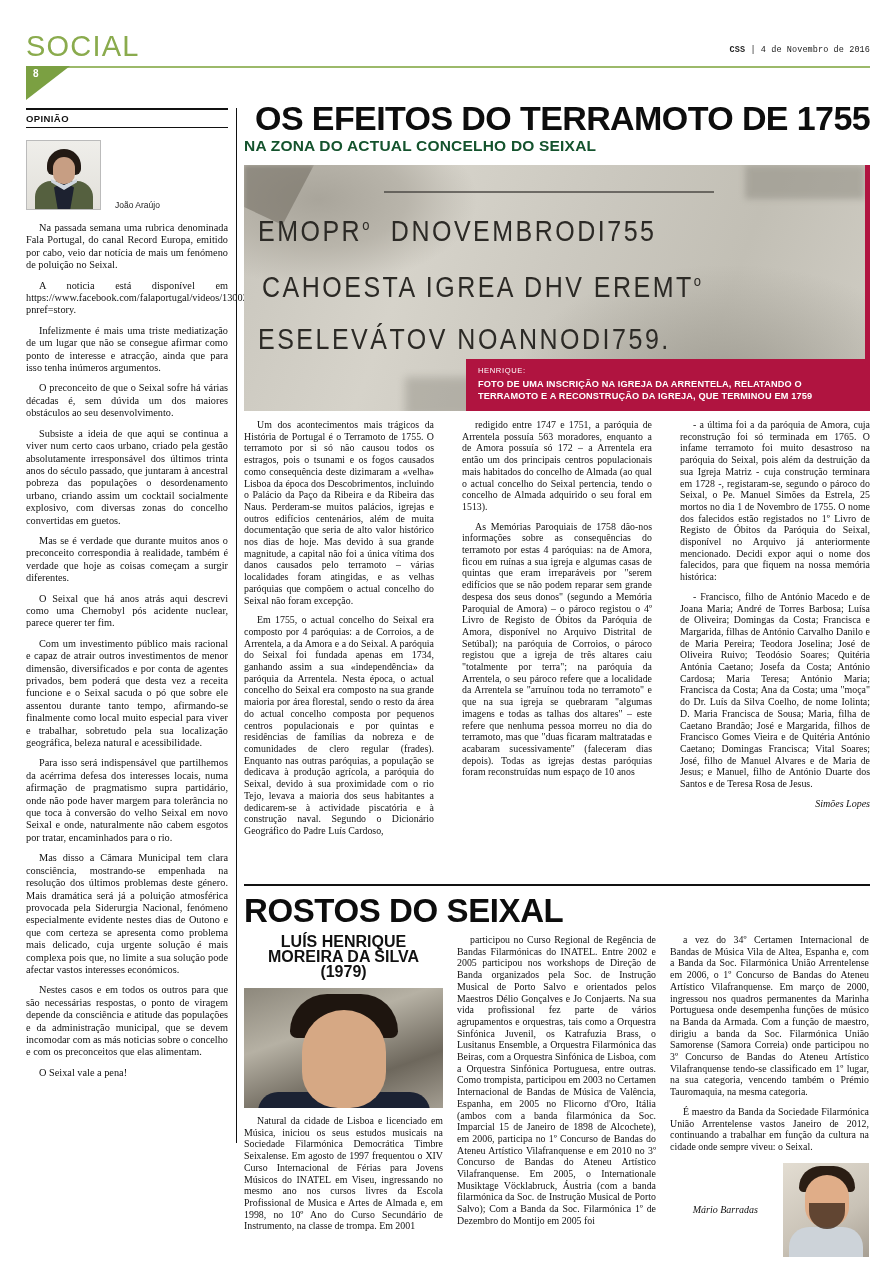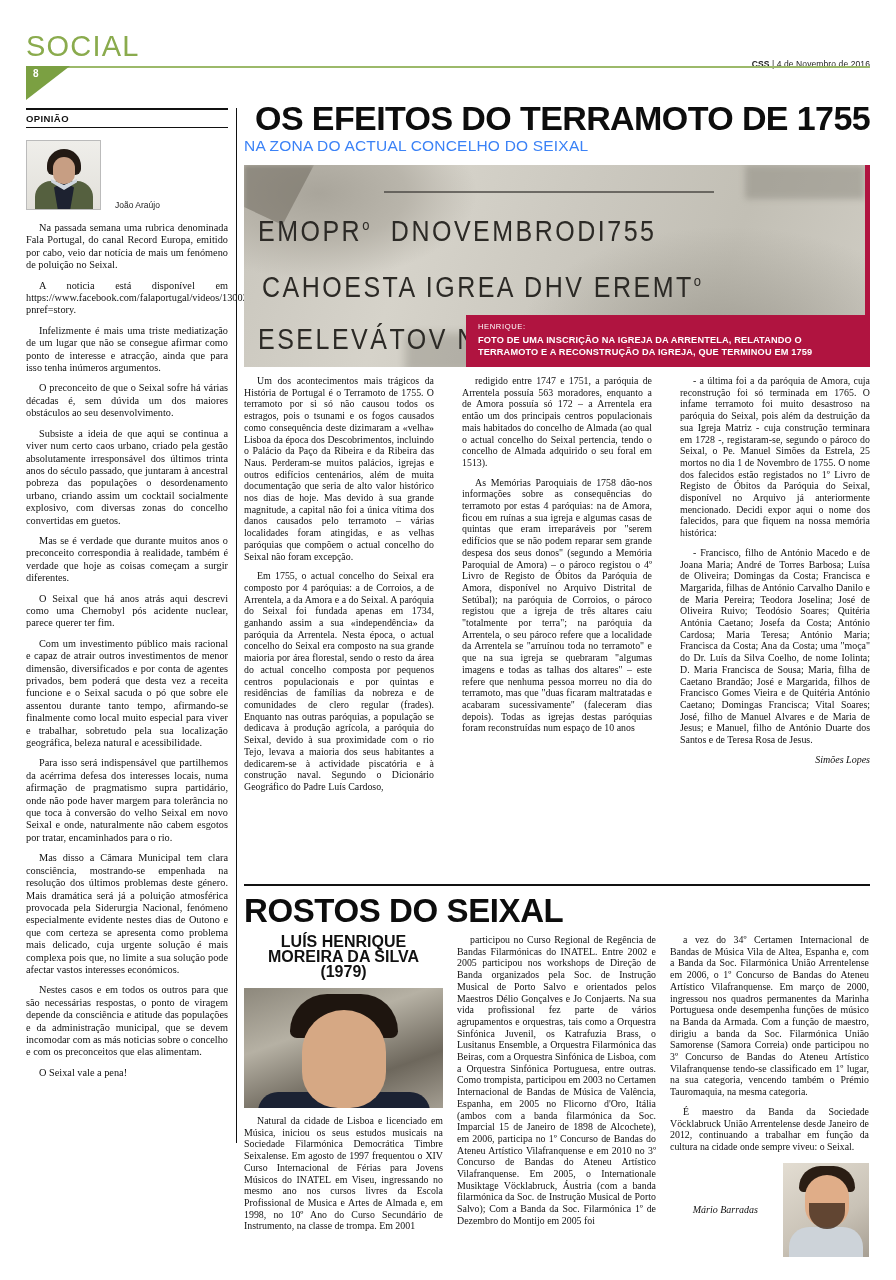--- a/index.html
+++ b/index.html
@@ -31,22 +31,22 @@
   .section-title {
     font-family: "Liberation Sans", sans-serif;
     font-size: 29px;
     letter-spacing: 1.2px;
     color: #8aab4d;
     font-weight: 400;
     line-height: 32px;
   }
   .masthead-right {
     position: absolute;
-    right: 0; top: 29px;
-    font-family: Liberation Sans, sans-serif;
+    right: 0; top: 15px;
+    font-family: Liberation Mono, monospace;
     font-size: 8.5px;
     color: #1b1b1b;
     letter-spacing: .1px;
     padding-left: 23px;
   }
   .masthead-right b { font-weight: 700; }
   .masthead-rule {
     position: absolute;
     left: 0; top: 36px;
     width: 844px; height: 2px;
@@ -170,32 +170,32 @@
     font-family: "Liberation Sans", sans-serif;
     font-weight: 700;
     font-size: 34px;
     line-height: 36px;
     letter-spacing: -.6px;
     color: #0d0d0d;
     text-align: right;
   }
   .subhead {
     font-family: "Liberation Sans", sans-serif;
-    font-weight: 400;
+    font-weight: 700;
     font-size: 15.5px;
     line-height: 18px;
     letter-spacing: .2px;
-    color: #3b82f6;
+    color: #14532d;
     margin-top: 1px;
   }
 
   .photo-wrap {
     position: relative;
     margin-top: 10px;
-    width: 626px; height: 202px;
+    width: 626px; height: 246px;
     border-right: 5px solid #b01440;
     overflow: hidden;
   }
   .stone {
     position: absolute; inset: 0;
     background:
       radial-gradient(ellipse 220px 120px at 12% 14%, #a9a59b 0%, #b9b5ab 40%, rgba(185,181,171,0) 72%),
       radial-gradient(ellipse 300px 160px at 78% 86%, #a3a096 0%, rgba(163,160,150,0) 70%),
       linear-gradient(110deg, #c9c6bd 0%, #d6d3ca 28%, #cbc8bf 52%, #c2bfb5 75%, #d0cdc4 100%);
   }
@@ -486,21 +486,21 @@
         </div>
         <p>Natural da cidade de Lisboa e licenciado em Música, iniciou os seus estudos musicais na Sociedade Filarmónica Democrática Timbre Seixalense. Em agosto de 1997 frequentou o XIV Curso Internacional de Férias para Jovens Músicos do INATEL em Viseu, ingressando no mesmo ano nos cursos livres da Escola Profissional de Musica e Artes de Almada e, em 1998, no 10º Ano do Curso Secundário de Instrumento, na classe de trompa. Em 2001</p>
       </div>
 
       <div class="col artbody">
         <p>participou no Curso Regional de Regência de Bandas Filarmónicas do INATEL. Entre 2002 e 2005 participou nos workshops de Direção de Banda organizados pela Soc. de Instrução Musical de Porto Salvo e orientados pelos Maestros Délio Gonçalves e Jo Conjaerts. Na sua vida profissional fez parte de vários agrupamentos e orquestras, tais como a Orquestra Sinfónica Juvenil, os Katrafuzia Brass, o Lusitanus Ensemble, a Orquestra Filarmónica das Beiras, com a Orquestra Sinfónica de Lisboa, com a Orquestra Sinfónica Portuguesa, entre outras. Como trompista, participou em 2003 no Certamen Internacional de Bandas de Música de Valência, Espanha, em 2005 no Flicorno d'Oro, Itália (ambos com a banda filarmónica da Soc. Imparcial 15 de Janeiro de 1898 de Alcochete), em 2006, participa no 1º Concurso de Bandas do Ateneu Artístico Vilafranquense e em 2010 no 3º Concurso de Bandas do Ateneu Artístico Vilafranquense. Em 2005, o Internationale Musiktage Vöcklabruck, Áustria (com a banda filarmónica da Soc. de Instrução Musical de Porto Salvo); Com a Banda da Soc. Filarmónica 1º de Dezembro do Montijo em 2005 foi</p>
       </div>
 
       <div class="col artbody">
         <p>a vez do 34º Certamen Internacional de Bandas de Música Vila de Altea, Espanha e, com a Banda da Soc. Filarmónica União Arrentelense em 2006, o 1º Concurso de Bandas do Ateneu Artístico Vilafranquense. Em março de 2000, ingressou nos quadros permanentes da Marinha Portuguesa onde desempenha funções de músico na Banda da Armada. Com a função de maestro, dirigiu a banda da Soc. Filarmónica União Samorense (Samora Correia) onde participou no 3º Concurso de Bandas do Ateneu Artístico Vilafranquense tendo-se classificado em 1º lugar, na sua categoria, vencendo também o Prémio Tauromaquia, na mesma categoria.</p>
-        <p>É maestro da Banda da Sociedade Vöcklabruck União Arrentelense desde Janeiro de 2012, continuando a trabalhar em função da cultura na cidade onde sempre viveu: o Seixal.</p>
+        <p>É maestro da Banda da Sociedade Filarmónica União Arrentelense vastos Janeiro de 2012, continuando a trabalhar em função da cultura na cidade onde sempre viveu: o Seixal.</p>
         <div class="sig2row">
           <div class="sig2">Mário Barradas</div>
           <div class="person-photo2">
             <div class="p2bg"></div>
             <div class="p2shirt"></div>
             <div class="p2hair"></div>
             <div class="p2face"></div>
             <div class="p2beard"></div>
           </div>
         </div>

